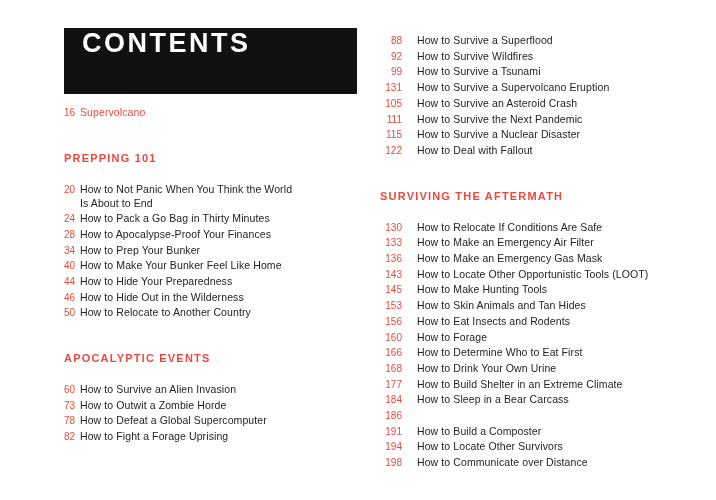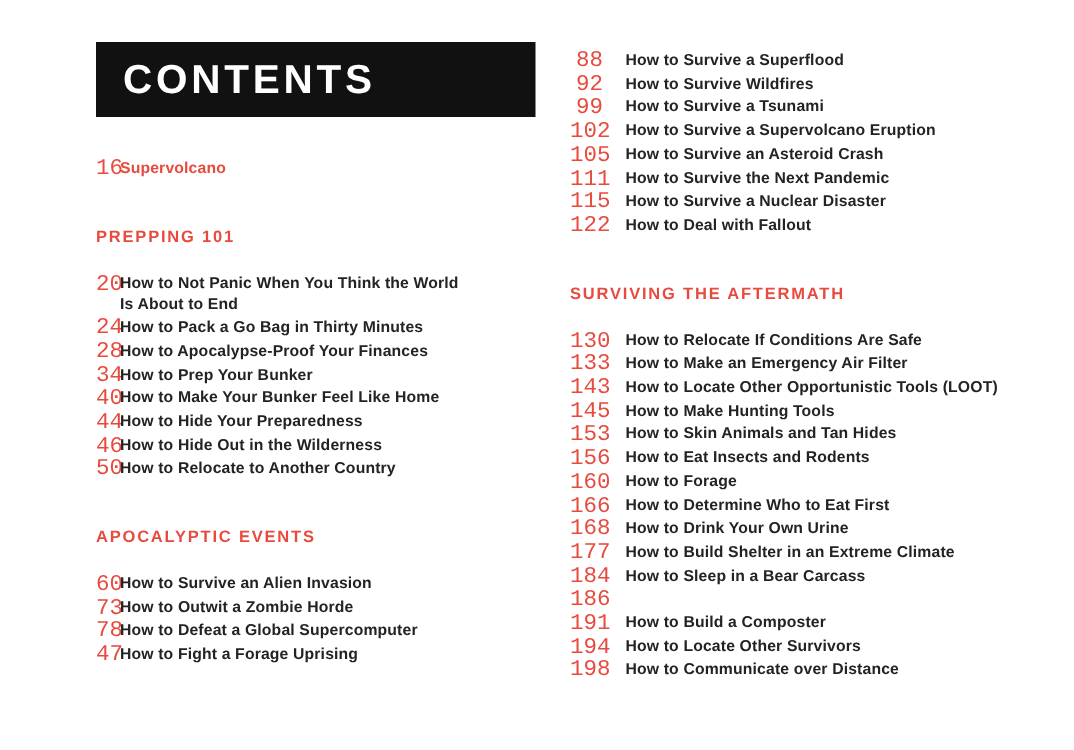--- a/index.html
+++ b/index.html
@@ -8,48 +8,47 @@
     width: 716px; height: 500px;
     background: #ffffff;
     position: relative;
     overflow: hidden;
     font-family: "Liberation Sans", sans-serif;
     --red: #e84a3e;
     --dark: #232323;
   }
   .banner {
     position: absolute; left: 64px; top: 28px;
-    width: 293px; height: 50px;
+    width: 293px; height: 66px;
     background: #111111;
-    display: flex; align-items: center;
+    display: flex; align-items: flex-start;
   }
   .banner h1 {
     margin: 0 0 0 18px;
     color: #ffffff;
     font-size: 27px;
     font-weight: bold;
     letter-spacing: 2.5px;
   }
   .col { position: absolute; }
   .col-left  { left: 64px;  top: 105px; width: 272px; }
   .col-right { left: 380px; top: 33px;  width: 330px; }
 
   .toc-entry { display: flex; align-items: flex-start; line-height: 14.7px; }
   .num {
     flex: none;
     color: var(--red);
-    font-size: 15px;
+    font-size: 10px;
     padding-top: 1px;
-    font-family: Liberation Mono, monospace;
   }
   .col-left  .num { width: 16px; }
   .col-right .num { width: 22px; text-align: right; margin-right: 15px; }
   .title {
     font-size: 10.5px;
-    font-weight: bold;
+    font-weight: normal;
     color: var(--dark);
     white-space: pre-line;
     letter-spacing: 0.1px;
   }
   .toc-entry.front { margin-bottom: 1.5px; }
   .toc-entry.front .title { color: var(--red); }
   .section-heading {
     color: var(--red);
     font-size: 11px;
     font-weight: bold;
@@ -114,41 +113,41 @@
       </div>
       <div class="toc-entry">
         <span class="num">73</span>
         <span class="title">How to Outwit a Zombie Horde</span>
       </div>
       <div class="toc-entry">
         <span class="num">78</span>
         <span class="title">How to Defeat a Global Supercomputer</span>
       </div>
       <div class="toc-entry">
-        <span class="num">47</span>
+        <span class="num">82</span>
         <span class="title">How to Fight a Forage Uprising</span>
       </div>
     </div>
   </div>
 <div class="col col-right">
     <div class="group">
       <div class="toc-entry">
         <span class="num">88</span>
         <span class="title">How to Survive a Superflood</span>
       </div>
       <div class="toc-entry">
         <span class="num">92</span>
         <span class="title">How to Survive Wildfires</span>
       </div>
       <div class="toc-entry">
         <span class="num">99</span>
         <span class="title">How to Survive a Tsunami</span>
       </div>
       <div class="toc-entry">
-        <span class="num">102</span>
+        <span class="num">131</span>
         <span class="title">How to Survive a Supervolcano Eruption</span>
       </div>
       <div class="toc-entry">
         <span class="num">105</span>
         <span class="title">How to Survive an Asteroid Crash</span>
       </div>
       <div class="toc-entry">
         <span class="num">111</span>
         <span class="title">How to Survive the Next Pandemic</span>
       </div>
@@ -165,20 +164,24 @@
       <h2 class="section-heading">SURVIVING THE AFTERMATH</h2>
       <div class="toc-entry">
         <span class="num">130</span>
         <span class="title">How to Relocate If Conditions Are Safe</span>
       </div>
       <div class="toc-entry">
         <span class="num">133</span>
         <span class="title">How to Make an Emergency Air Filter</span>
       </div>
       <div class="toc-entry">
+        <span class="num">136</span>
+        <span class="title">How to Make an Emergency Gas Mask</span>
+      </div>
+      <div class="toc-entry">
         <span class="num">143</span>
         <span class="title">How to Locate Other Opportunistic Tools (LOOT)</span>
       </div>
       <div class="toc-entry">
         <span class="num">145</span>
         <span class="title">How to Make Hunting Tools</span>
       </div>
       <div class="toc-entry">
         <span class="num">153</span>
         <span class="title">How to Skin Animals and Tan Hides</span>

